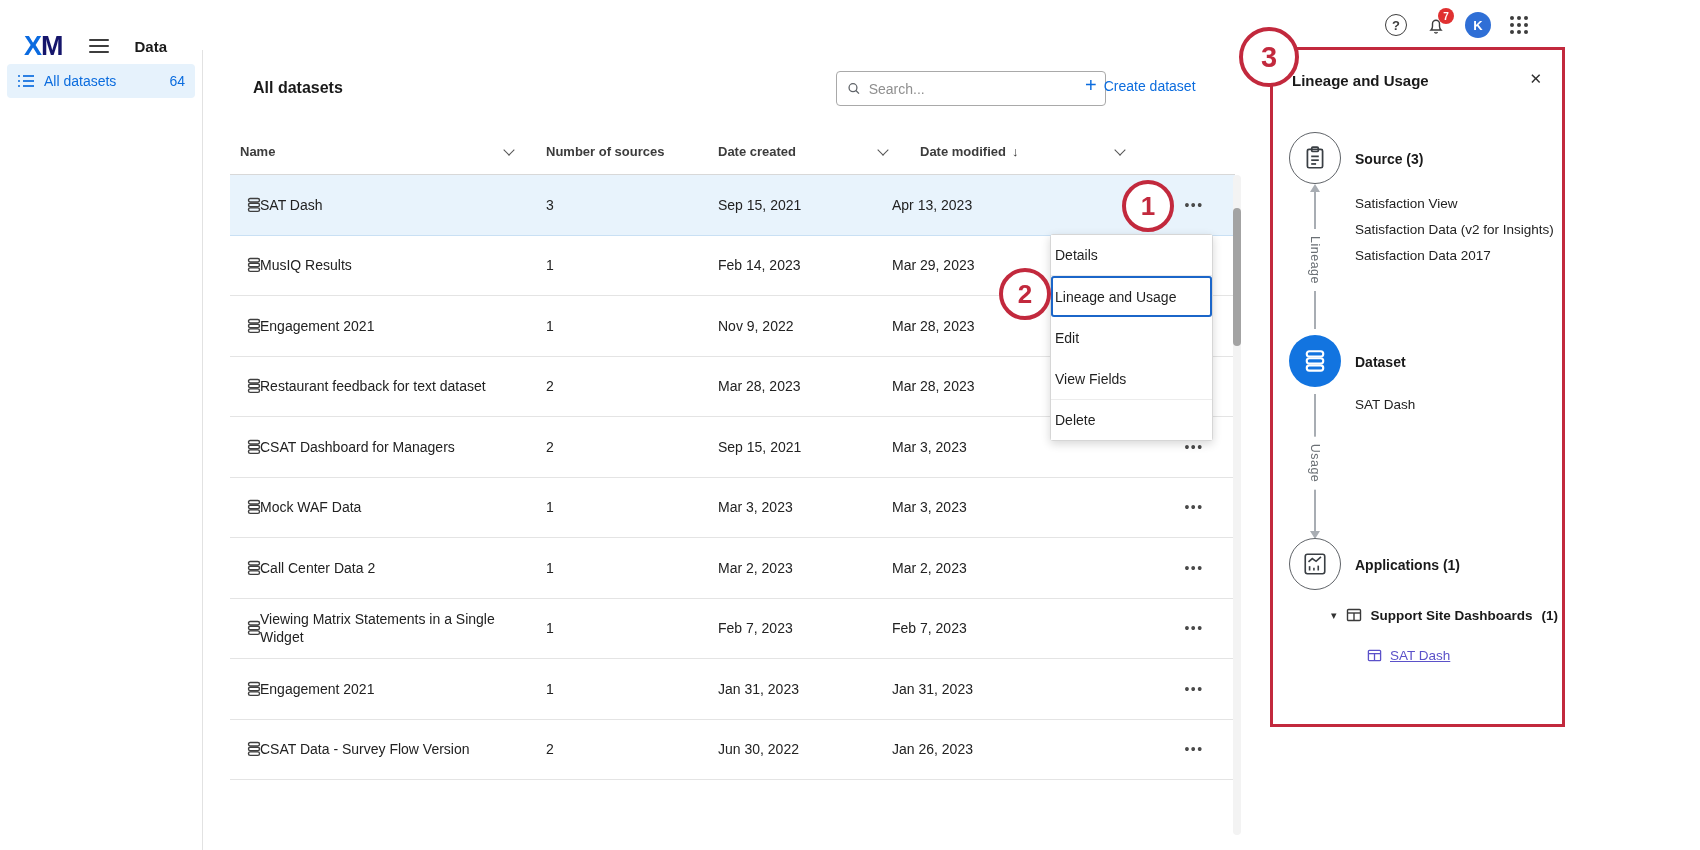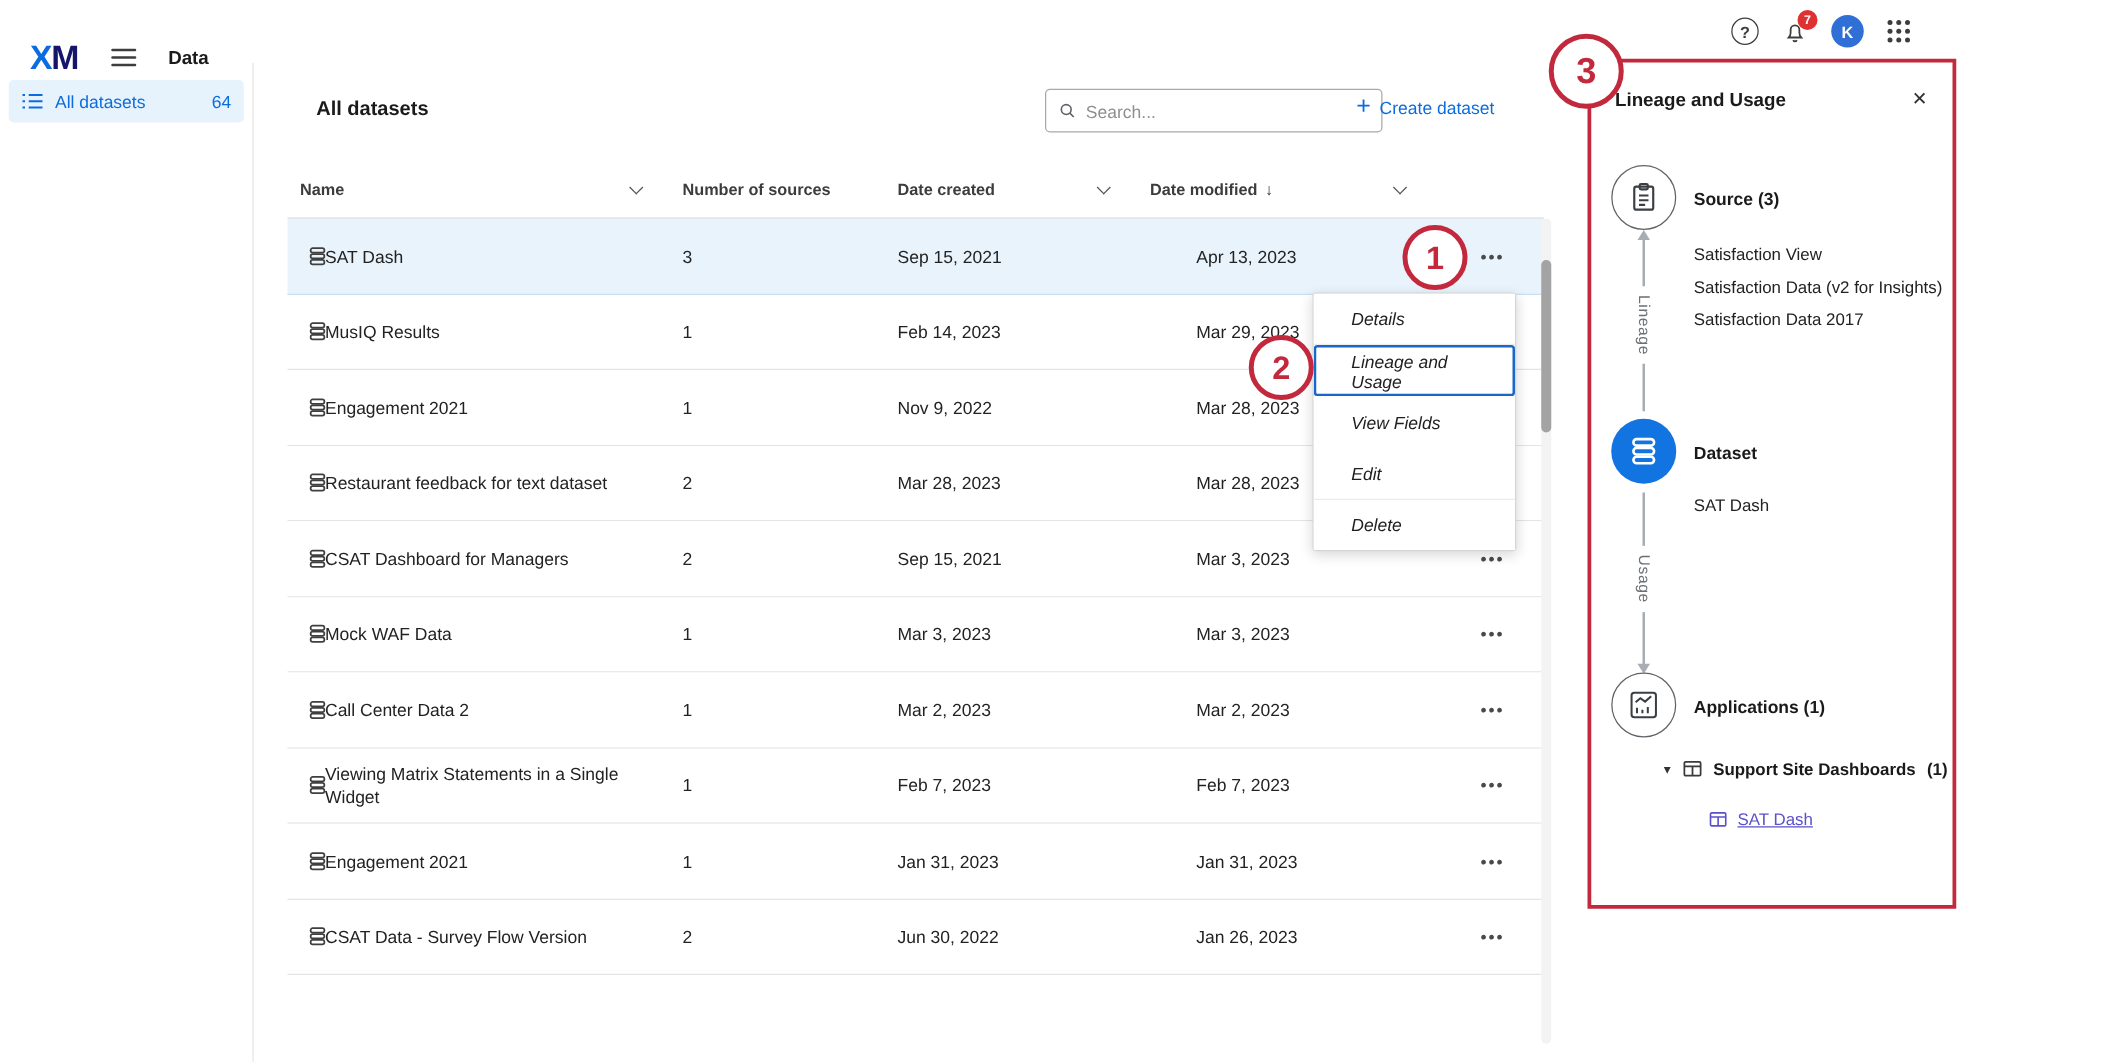--- a/index.html
+++ b/index.html
@@ -45,30 +45,30 @@
   .th { position:absolute; top:14px; cursor:pointer; display:flex; align-items:center; gap:6px; }
   .chev { position:absolute; width:8px; height:8px; border-right:1.6px solid #555; border-bottom:1.6px solid #555; transform:rotate(45deg); top:16px; cursor:pointer; }
   .sort-arrow { font-size:13px; font-weight:400; color:#333; }
   .trow { position:relative; height:60.5px; border-bottom:1px solid #e4e4e4; background:#fff; cursor:pointer; }
   .trow.selected { background:#e8f3fc; border-bottom:1px solid #c9e0f4; }
   .cell { position:absolute; top:0; height:100%; display:flex; align-items:center; font-size:14px; color:#222; }
   .cell.icon-cell { left:16px; color:#3f3f3f; }
   .cell.name { left:30px; width:245px; line-height:1.3; }
   .cell.src { left:316px; }
   .cell.created { left:488px; }
-  .cell.modified { left:727px; }
+  .cell.modified { left:662px; }
   .dots { position:absolute; left:942px; top:0; height:100%; width:44px; background:none; border:none; color:#4a4a4a; font-size:14px; letter-spacing:1.5px; cursor:pointer; display:flex; align-items:center; justify-content:center; }
 
   
   .scrollbar-track { position:absolute; left:1030px; top:125px; width:8px; height:660px; background:#f3f3f3; border-radius:4px; }
   .scrollbar-thumb { position:absolute; left:0; top:33px; width:8px; height:138px; background:#a3a3a3; border-radius:4px; cursor:pointer; }
 
   
   .context-menu { position:absolute; left:1050px; top:234px; width:163px; background:#fff; border:1px solid #d6d6d6; border-radius:3px; box-shadow:0 3px 10px rgba(0,0,0,.16); z-index:20; }
-  .menu-item { height:41px; display:flex; align-items:center; padding:0 30px; font-size:14px; color:#1f1f1f; cursor:pointer; background:#fff;font-style:italic; }
+  .menu-item { height:41px; display:flex; align-items:center; padding:0 4px; font-size:14px; color:#1f1f1f; cursor:pointer; background:#fff; }
   .menu-item.first { border-bottom:1px solid #ececec; }
   .menu-item.highlighted { box-shadow:inset 0 0 0 2px #1b66c9; border-radius:3px; }
   .menu-item.delete { border-top:1px solid #ececec; }
 
   
   .panel { position:absolute; left:1270px; top:47px; width:295px; height:680px; background:#fff; border:3px solid #c2293d; z-index:10; }
   .panel-title { position:absolute; left:19px; top:22px; font-size:15px; font-weight:700; }
   .panel-close { position:absolute; right:20px; top:20px; font-size:15px; color:#2f2f2f; background:none; border:none; cursor:pointer; }
   .circle { position:absolute; left:16px; width:52px; height:52px; border-radius:50%; display:flex; align-items:center; justify-content:center; }
   .circle.outline { border:1.5px solid #5f6368; color:#3a3f44; background:#fff; }
@@ -395,22 +395,22 @@
     </div>
 
     <div class="scrollbar-track">
       <div class="scrollbar-thumb"></div>
     </div>
   </main>
 
   <div class="context-menu">
     <div class="menu-item first">Details</div>
     <div class="menu-item highlighted">Lineage and Usage</div>
+    <div class="menu-item">Edit</div>
     <div class="menu-item">View Fields</div>
-    <div class="menu-item">Edit</div>
     <div class="menu-item delete">Delete</div>
   </div>
 
   <aside class="panel">
     <div class="panel-title">Lineage and Usage</div>
     <button class="panel-close">✕</button>
 
     <div class="circle outline c-source">
       <svg class="svg26">
           <use href="#i-clipboard"></use>

